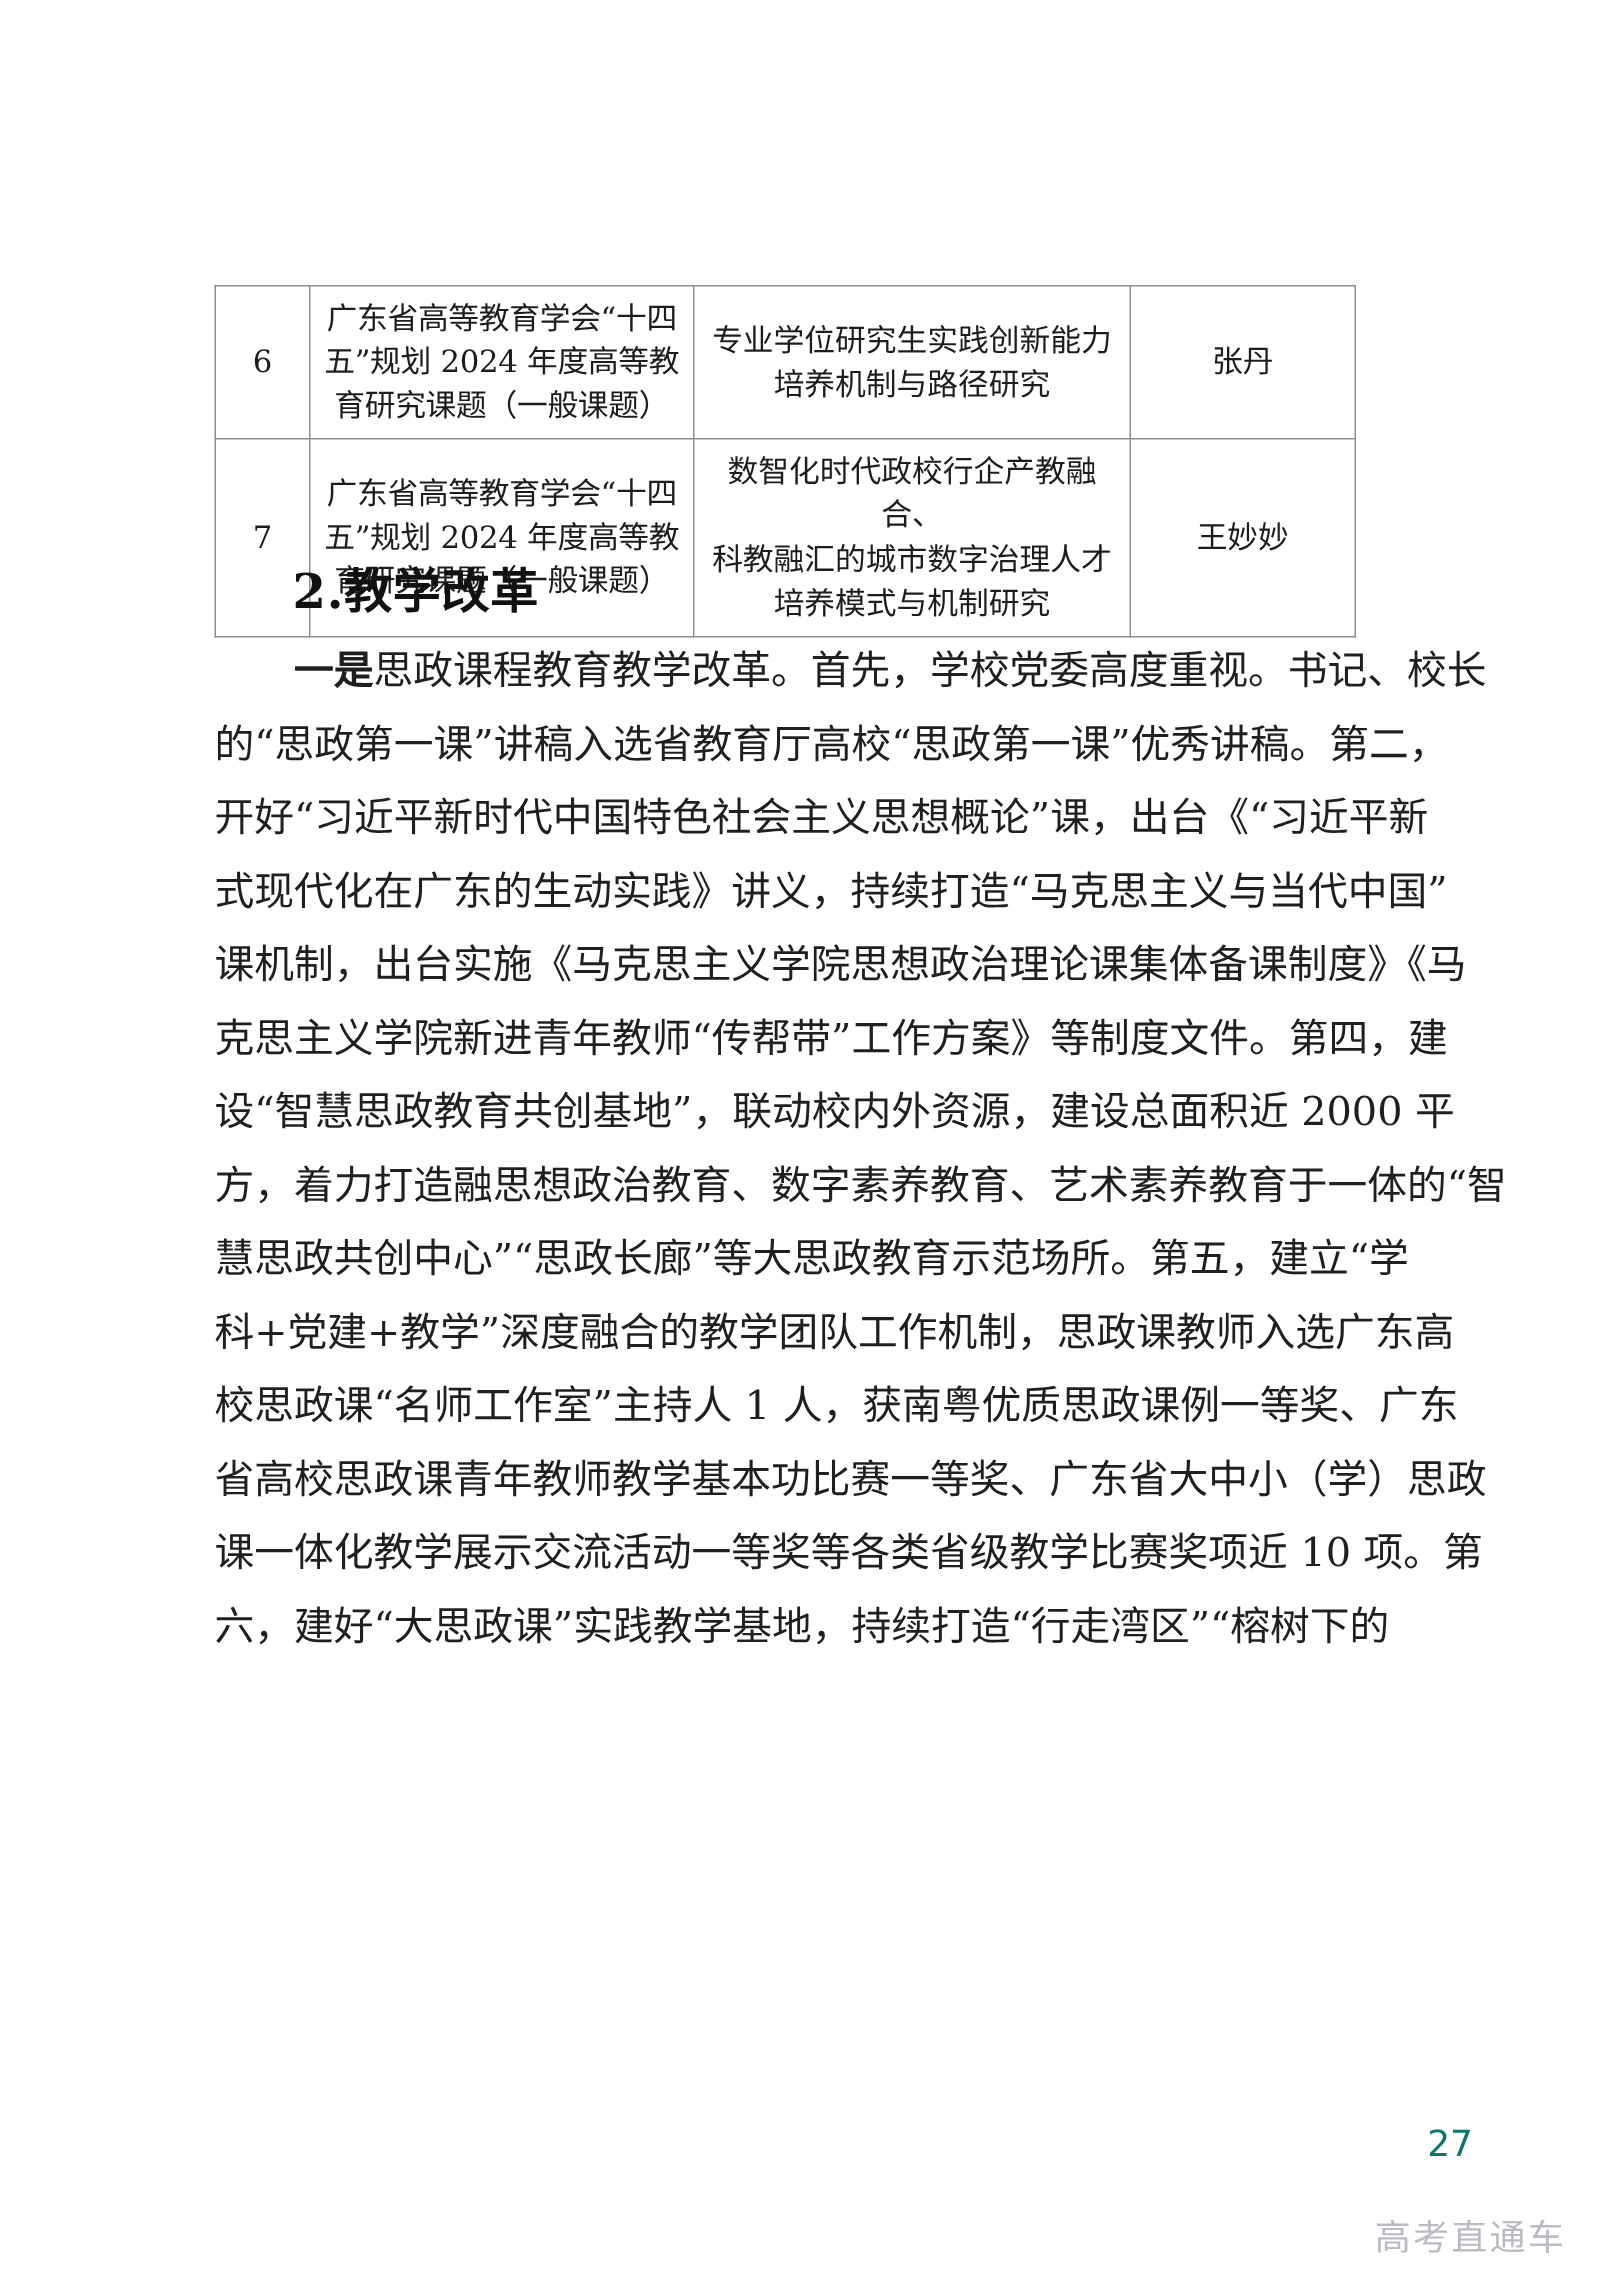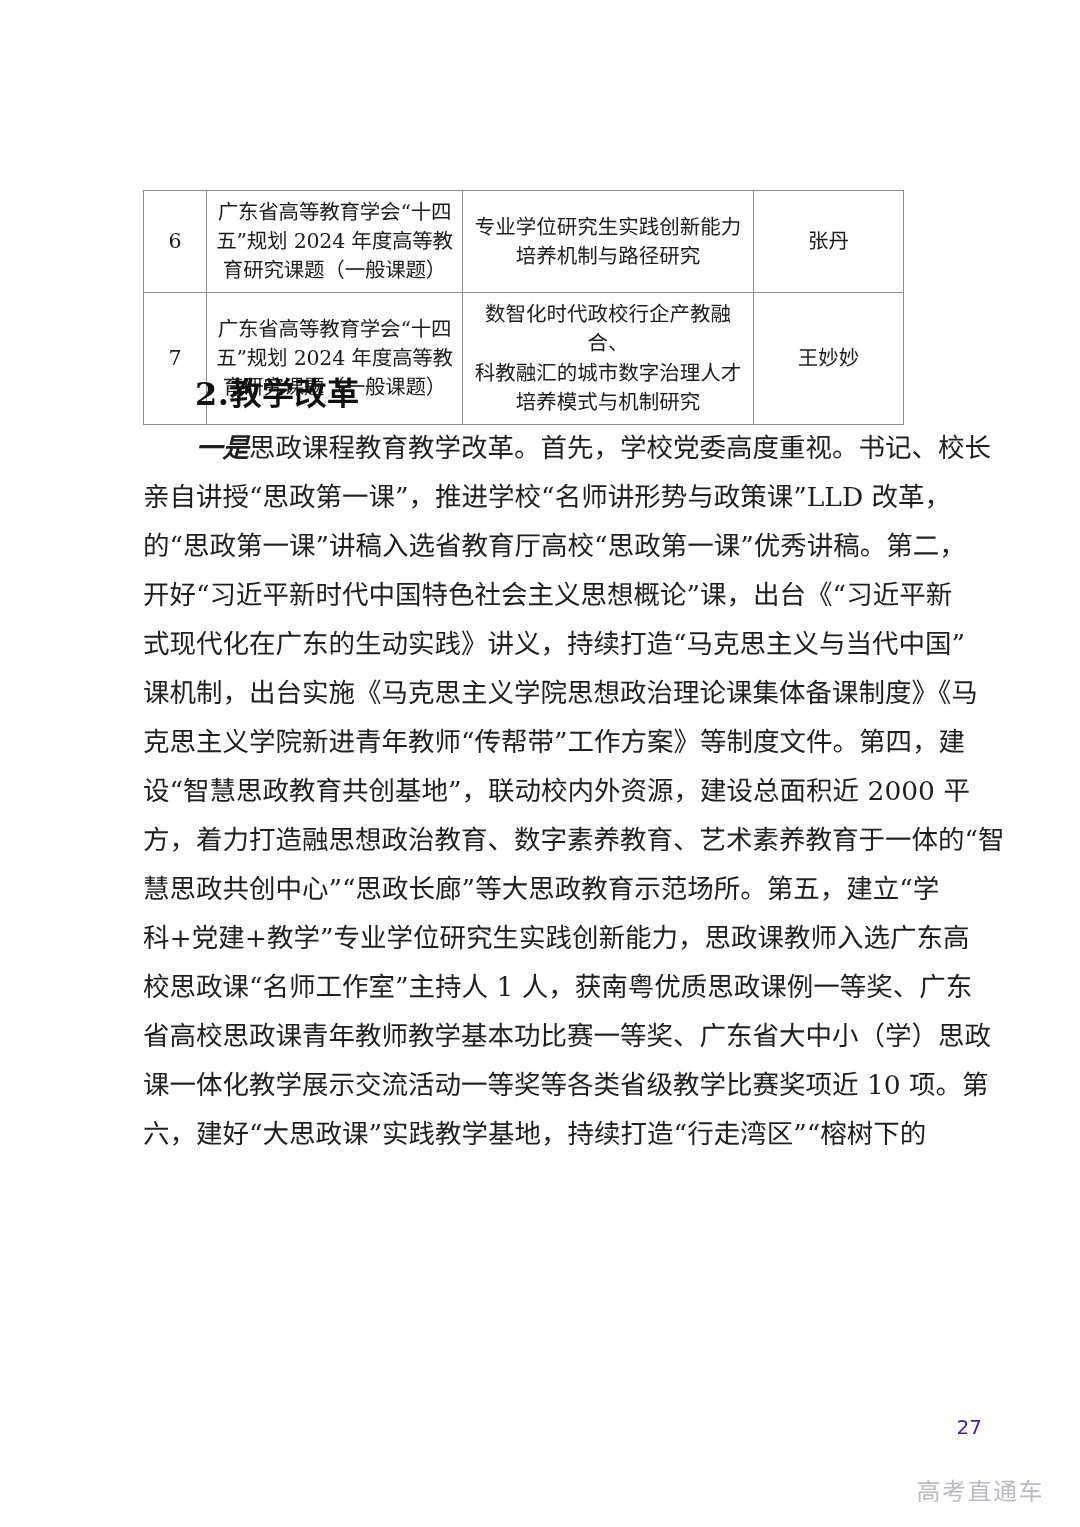--- a/index.html
+++ b/index.html
@@ -82,30 +82,29 @@
     white-space: nowrap;
     letter-spacing: 0px;
     font-family: "DejaVu Serif", "Liberation Serif", serif;
   }
   .lead-indent {
     display: inline-block;
     width: 53px;
   }
   .lead-bold {
     font-weight: bold;
-    font-style: italic;
   }
 
   
   .page-number {
     position: absolute;
     right: 98px;
     top: 1415px;
-    font-size: 20px;
-    color: #4c1d95;
+    font-size: 24px;
+    color: #0f766e;
     font-family: "DejaVu Sans", "Liberation Sans", sans-serif;
   }
 
   
   .watermark {
     position: absolute;
     right: 36px;
     top: 1472px;
     font-size: 24px;
     color: #b9bcc2;
@@ -154,30 +153,29 @@
         </td>
         <td>王妙妙</td>
       </tr>
     </tbody>
   </table>
 
   <div class="section-heading">2.教学改革</div>
 
   <div class="body-block">
     <div class="body-line"><span class="lead-indent"></span><span class="lead-bold">一是</span><span>思政课程教育教学改革。首先，学校党委高度重视。书记、校长</span></div>
-    <div class="body-line">亲自讲授“思政第一课”，推进学校“名师讲形势与政策课”LLD 改革，</div>
     <div class="body-line">的“思政第一课”讲稿入选省教育厅高校“思政第一课”优秀讲稿。第二，</div>
     <div class="body-line">开好“习近平新时代中国特色社会主义思想概论”课，出台《“习近平新</div>
     <div class="body-line">式现代化在广东的生动实践》讲义，持续打造“马克思主义与当代中国”</div>
     <div class="body-line">课机制，出台实施《马克思主义学院思想政治理论课集体备课制度》《马</div>
     <div class="body-line">克思主义学院新进青年教师“传帮带”工作方案》等制度文件。第四，建</div>
     <div class="body-line">设“智慧思政教育共创基地”，联动校内外资源，建设总面积近 2000 平</div>
     <div class="body-line">方，着力打造融思想政治教育、数字素养教育、艺术素养教育于一体的“智</div>
     <div class="body-line">慧思政共创中心”“思政长廊”等大思政教育示范场所。第五，建立“学</div>
-    <div class="body-line">科+党建+教学”专业学位研究生实践创新能力，思政课教师入选广东高</div>
+    <div class="body-line">科+党建+教学”深度融合的教学团队工作机制，思政课教师入选广东高</div>
     <div class="body-line">校思政课“名师工作室”主持人 1 人，获南粤优质思政课例一等奖、广东</div>
     <div class="body-line">省高校思政课青年教师教学基本功比赛一等奖、广东省大中小（学）思政</div>
     <div class="body-line">课一体化教学展示交流活动一等奖等各类省级教学比赛奖项近 10 项。第</div>
     <div class="body-line">六，建好“大思政课”实践教学基地，持续打造“行走湾区”“榕树下的</div>
   </div>
 
   <div class="page-number">27</div>
 
   <div class="watermark">高考直通车</div>
 

